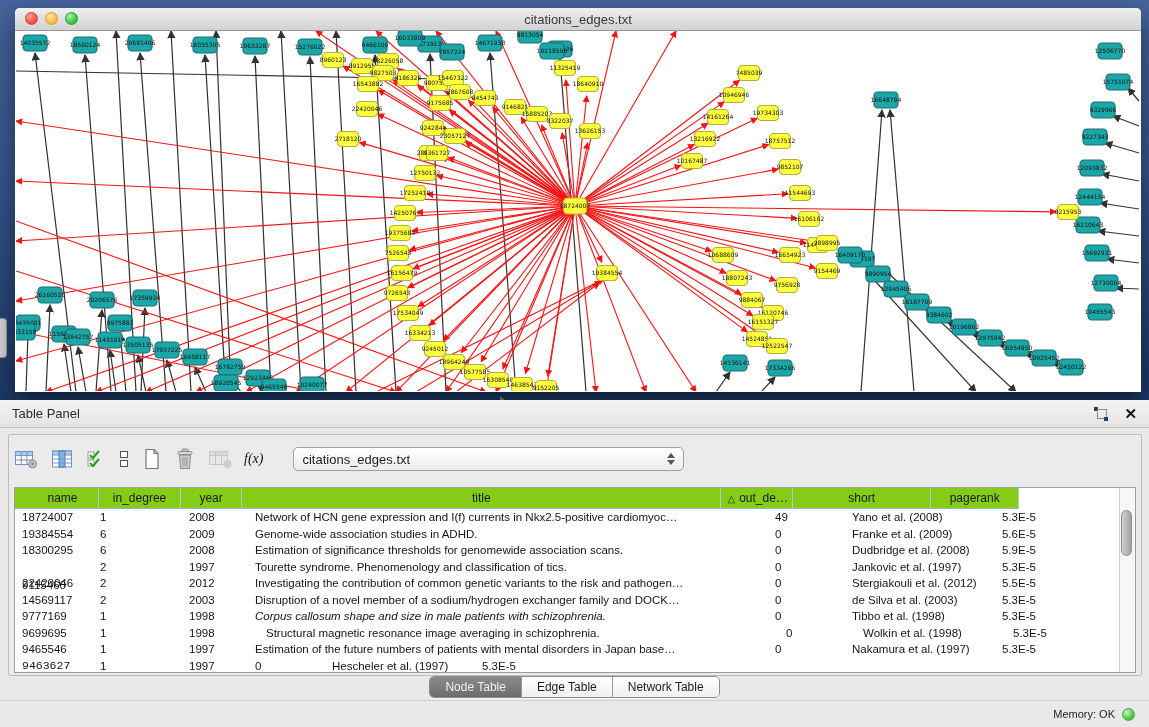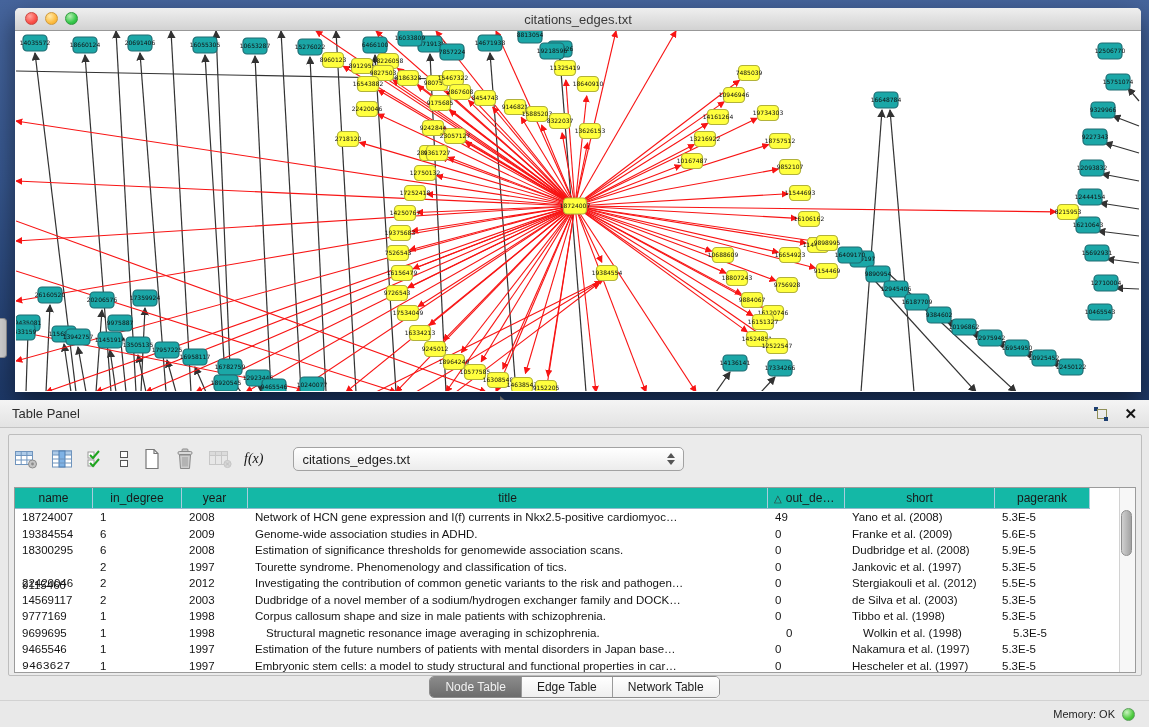--- a/index.html
+++ b/index.html
@@ -52,21 +52,21 @@
   .fx{font-family:"Liberation Serif",serif;font-style:italic;font-size:14px;color:#111;}
   .combo{width:391px;height:24px;border:1px solid #a2a2a2;border-radius:5px;
          background:linear-gradient(#ffffff,#ececec);display:flex;align-items:center;
          padding:0 8px;box-sizing:border-box;margin-left:18px;font-size:13px;color:#1e1e1e;}
   .stepper{margin-left:auto;display:flex;flex-direction:column;gap:2px;align-items:center;}
   .tri-up{width:0;height:0;border-left:4px solid transparent;border-right:4px solid transparent;border-bottom:5px solid #555;}
   .tri-down{width:0;height:0;border-left:4px solid transparent;border-right:4px solid transparent;border-top:5px solid #555;}
 
   .table-wrap{position:absolute;left:14px;top:87px;width:1122px;height:186px;background:#fff;
               border:1px solid #9b9b9b;box-sizing:border-box;overflow:hidden;}
-  .thead{display:flex;height:20px;background:#14b8a6;border-bottom:1px solid #8fb9cc;width:1075px;}
+  .thead{display:flex;height:20px;background:#84cc16;border-bottom:1px solid #8fb9cc;width:992px;padding-left:12px;}
   .th{box-sizing:border-box;border-right:1px solid #a9ccdd;display:flex;align-items:center;
       justify-content:center;font-size:12px;color:#191919;gap:4px;}
   .th.sorted{justify-content:flex-start;padding-left:6px;}
   .sort-glyph{font-size:10px;color:#333;}
   .tr{display:flex;height:16.5px;align-items:center;}
   .td{box-sizing:border-box;font-size:11.5px;color:#141414;padding-left:7px;
       white-space:nowrap;overflow:hidden;}
   .vscroll{position:absolute;right:0;top:0;bottom:0;width:15px;background:#f7f7f7;border-left:1px solid #d2d2d2;}
   .vthumb{position:absolute;left:1px;top:22px;width:11px;height:46px;border-radius:6px;
           background:linear-gradient(90deg,#d0d0d0,#a2a2a2);border:1px solid #8e8e8e;box-sizing:border-box;}
@@ -892,30 +892,30 @@
           <div class="td" style="width: 66px;">2012</div>
           <div class="td" style="width: 520px;">Investigating the contribution of common genetic variants to the risk and pathogen…</div>
           <div class="td" style="width: 77px;">0</div>
           <div class="td" style="width: 150px;">Stergiakouli et al. (2012)</div>
           <div class="td" style="width: 95px;">5.5E-5</div>
         </div>
         <div class="tr">
           <div class="td" style="width: 78px;">14569117</div>
           <div class="td" style="width: 89px;">2</div>
           <div class="td" style="width: 66px;">2003</div>
-          <div class="td" style="width: 520px;">Dudbridge of a novel member of a sodium/hydrogen exchanger family and DOCK…</div>
+          <div class="td" style="width: 520px;">Disruption of a novel member of a sodium/hydrogen exchanger family and DOCK…</div>
           <div class="td" style="width: 77px;">0</div>
           <div class="td" style="width: 150px;">de Silva et al. (2003)</div>
           <div class="td" style="width: 95px;">5.3E-5</div>
         </div>
         <div class="tr">
           <div class="td" style="width: 78px;">9777169</div>
           <div class="td" style="width: 89px;">1</div>
           <div class="td" style="width: 66px;">1998</div>
-          <div class="td" style="width: 520px;">Corpus callosum shape and size in male patients with schizophrenia.</div>
+          <div class="td" style="width: 520px; font-style: italic;">Corpus callosum shape and size in male patients with schizophrenia.</div>
           <div class="td" style="width: 77px;">0</div>
           <div class="td" style="width: 150px;">Tibbo et al. (1998)</div>
           <div class="td" style="width: 95px;">5.3E-5</div>
         </div>
         <div class="tr">
           <div class="td" style="width: 78px;">9699695</div>
           <div class="td" style="width: 89px;">1</div>
           <div class="td" style="width: 66px;">1998</div>
           <div class="td" style="width: 520px; margin-left: 11px;">Structural magnetic resonance image averaging in schizophrenia.</div>
           <div class="td" style="width: 77px;">0</div>
@@ -928,21 +928,20 @@
           <div class="td" style="width: 66px;">1997</div>
           <div class="td" style="width: 520px;">Estimation of the future numbers of patients with mental disorders in Japan base…</div>
           <div class="td" style="width: 77px;">0</div>
           <div class="td" style="width: 150px;">Nakamura et al. (1997)</div>
           <div class="td" style="width: 95px;">5.3E-5</div>
         </div>
         <div class="tr">
           <div class="td" style="width: 78px; font-family: Liberation Mono, monospace;">9463627</div>
           <div class="td" style="width: 89px;">1</div>
           <div class="td" style="width: 66px;">1997</div>
-          <div class="td" style="width: 520px;">Embryonic stem cells: a model to study structural and functional properties in car…</div>
           <div class="td" style="width: 77px;">0</div>
           <div class="td" style="width: 150px;">Hescheler et al. (1997)</div>
           <div class="td" style="width: 95px;">5.3E-5</div>
         </div>
       </div>
     <div class="vscroll">
       <div class="vthumb"></div>
     </div>
   </div>
 

